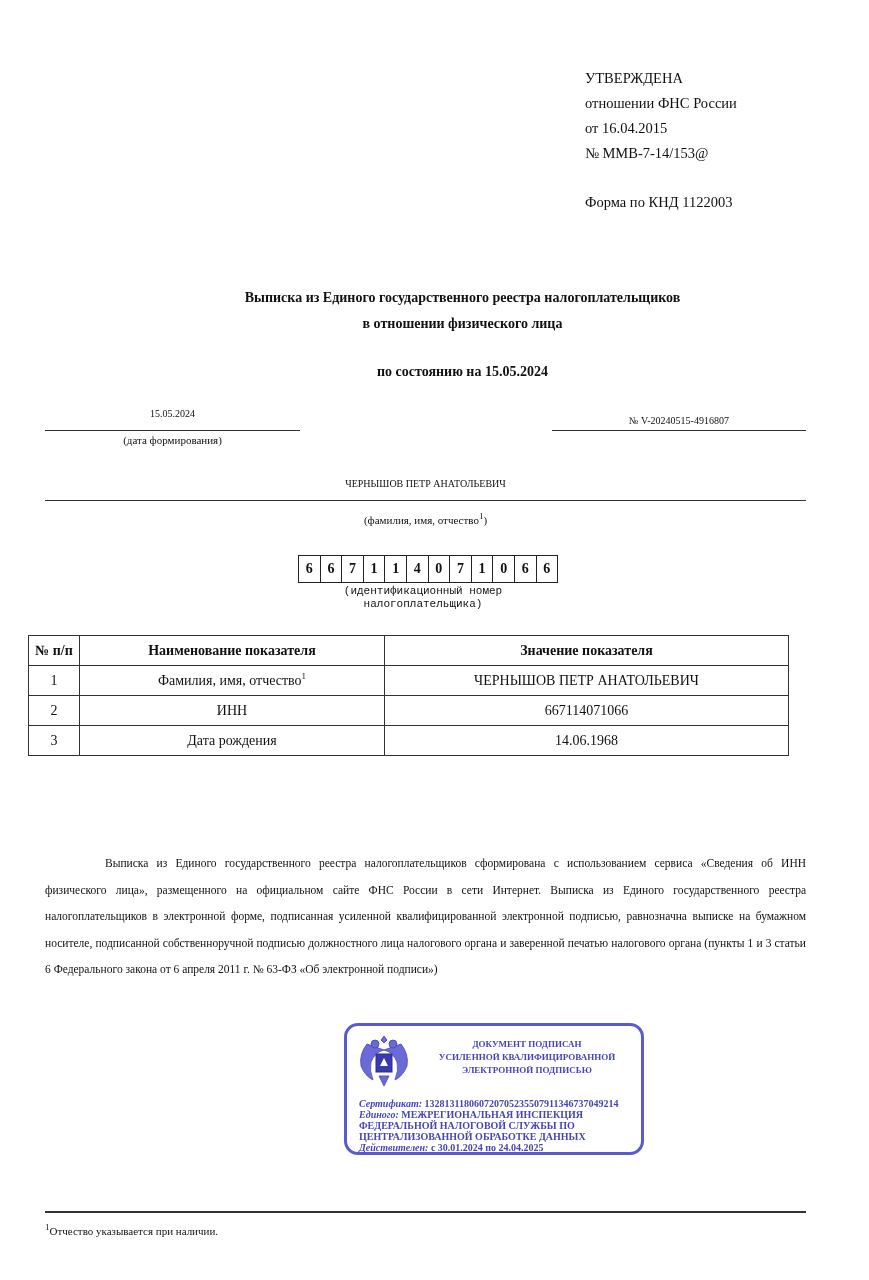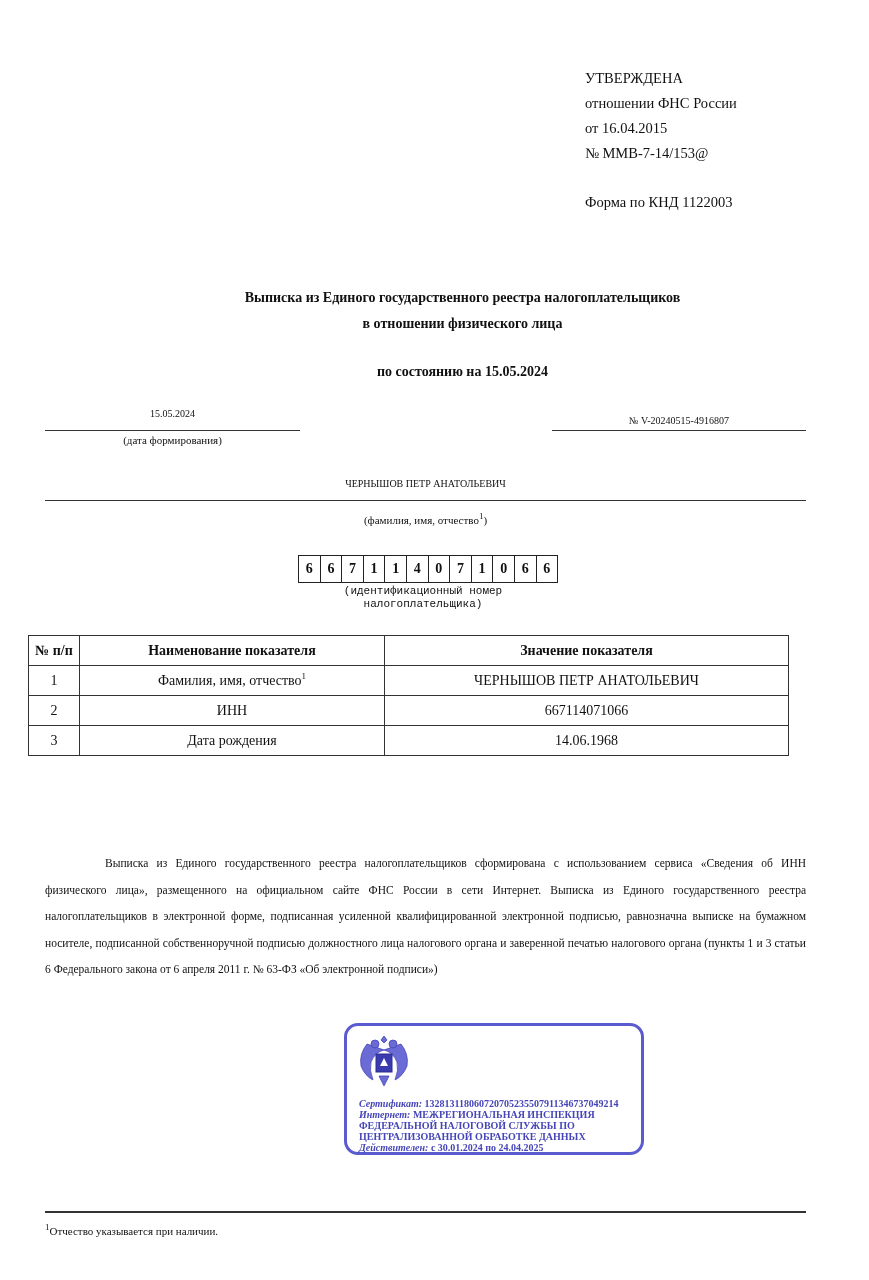--- a/index.html
+++ b/index.html
@@ -113,21 +113,26 @@
       <path d="M31 6 l3 4 l-3 3 l-3 -3 z"></path>
       <path d="M14 14 q-8 10 -6 22 q4 10 12 14 q-4 -10 -2 -18 q4 -10 13 -12 z"></path>
       <path d="M48 14 q8 10 6 22 q-4 10 -12 14 q4 -10 2 -18 q-4 -10 -13 -12 z"></path>
       <circle cx="22" cy="14" r="4"></circle>
       <circle cx="40" cy="14" r="4"></circle>
       <path d="M26 46 l5 10 l5 -10 z"></path>
     </g>
     <rect x="23" y="24" width="16" height="18" fill="#3b3bb0" stroke="#2a2a90"></rect>
     <path d="M27 36 l4 -8 l4 8 z" fill="#ffffff"></path>
   </svg>
+  <div class="head">
+    <div>ДОКУМЕНТ ПОДПИСАН</div>
+    <div>УСИЛЕННОЙ КВАЛИФИЦИРОВАННОЙ</div>
+    <div>ЭЛЕКТРОННОЙ ПОДПИСЬЮ</div>
+  </div>
   <div class="info">
     <div><span class="lbl">Сертификат:</span> <span>132813118060720705235507911346737049214</span></div>
-    <div><span class="lbl">Интернет:</span> <span>МЕЖРЕГИОНАЛЬНАЯ ИНСПЕКЦИЯ ФЕДЕРАЛЬНОЙ НАЛОГОВОЙ СЛУЖБЫ ПО ЦЕНТРАЛИЗОВАННОЙ ОБРАБОТКЕ ДАННЫХ</span></div>
+    <div><span class="lbl">Единого:</span> <span>МЕЖРЕГИОНАЛЬНАЯ ИНСПЕКЦИЯ ФЕДЕРАЛЬНОЙ НАЛОГОВОЙ СЛУЖБЫ ПО ЦЕНТРАЛИЗОВАННОЙ ОБРАБОТКЕ ДАННЫХ</span></div>
     <div><span class="lbl">Действителен:</span> <span>с 30.01.2024 по 24.04.2025</span></div>
   </div>
 </div>
 
 <div class="line" style="left:45px; top:1211px; width:761px; border-top:2px solid #333;"></div>
 <div class="abs footnote"><sup>1</sup><span>Отчество указывается при наличии.</span></div>
 
 </body></html>

